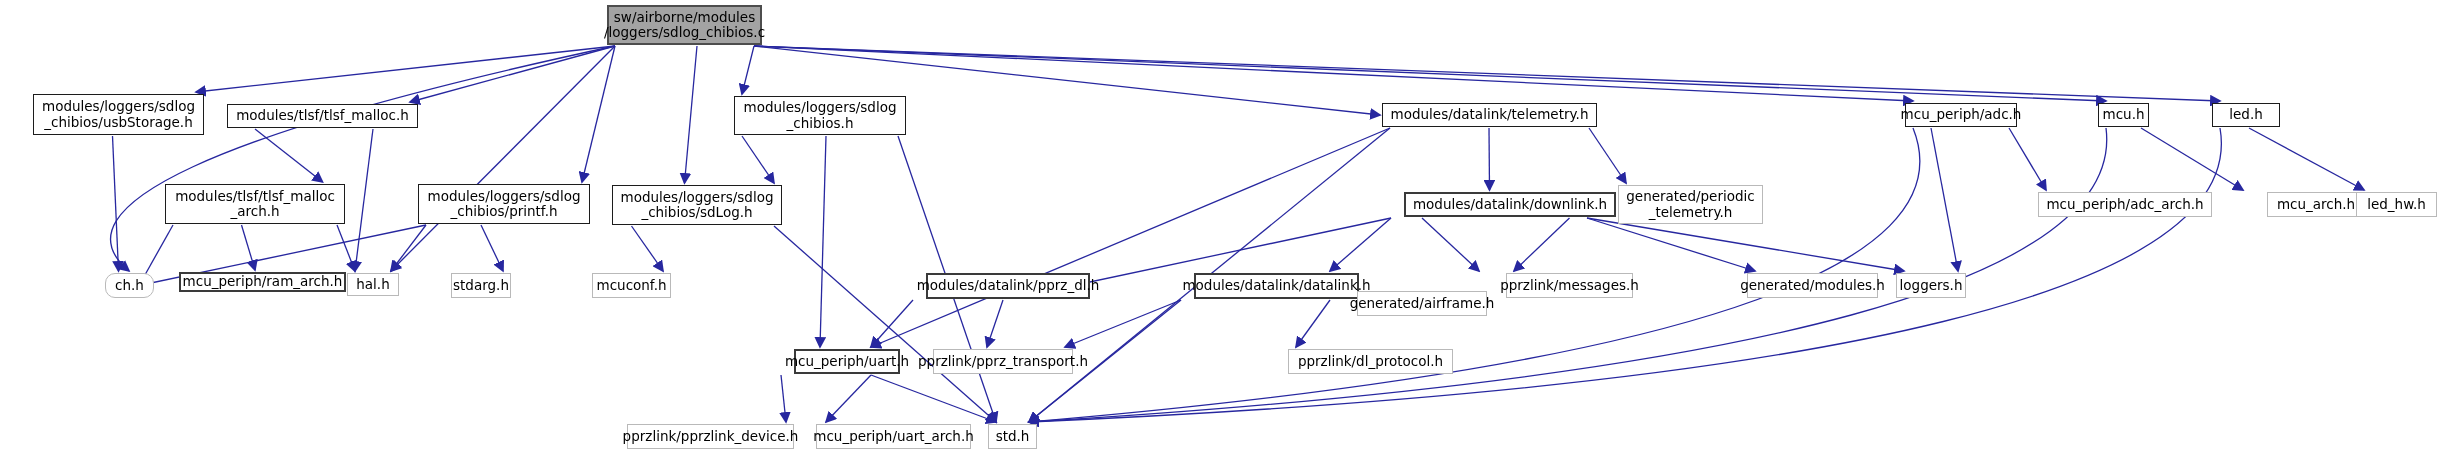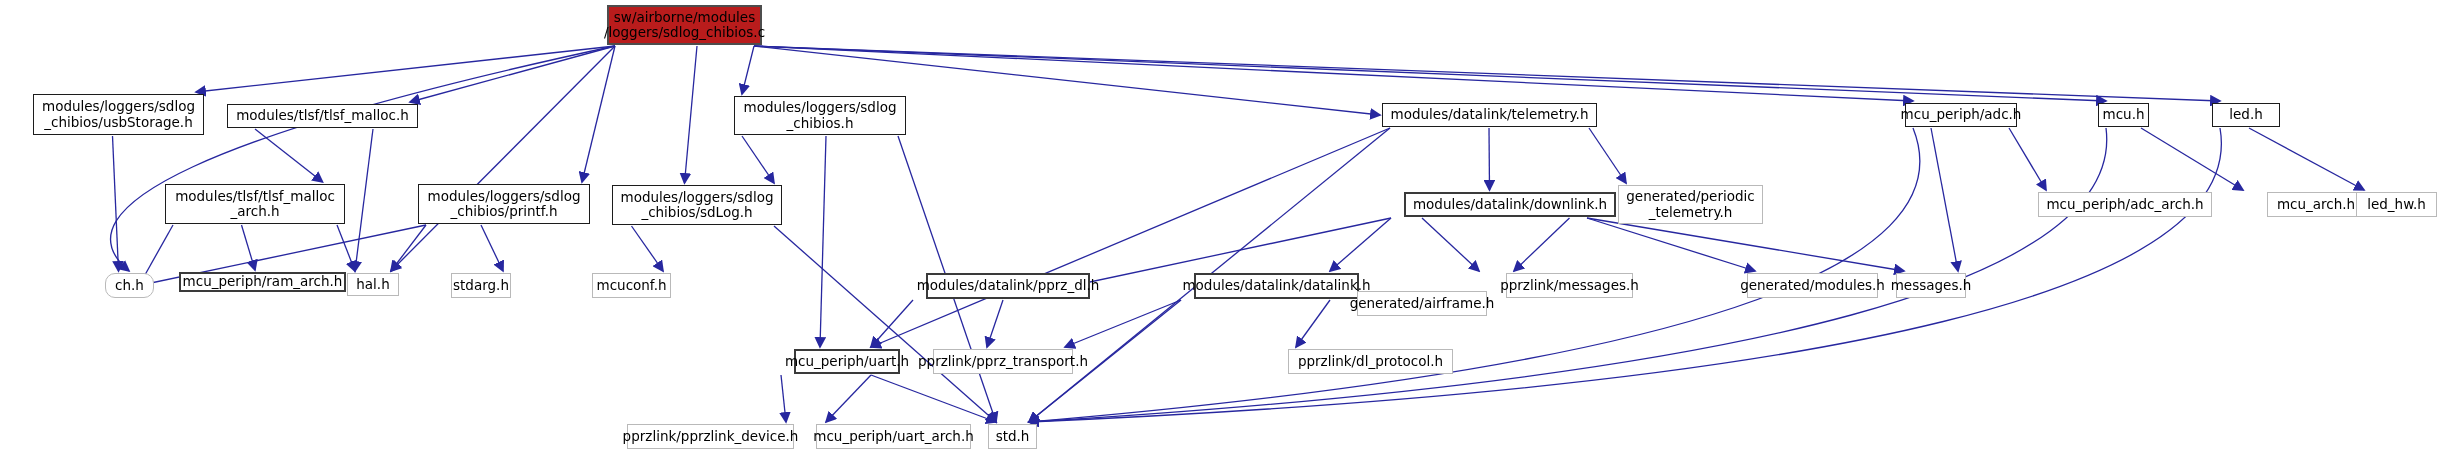--- a/index.html
+++ b/index.html
@@ -3,21 +3,21 @@
 <meta charset="utf-8">
 <style>
   html,body{margin:0;padding:0;background:#ffffff;}
   #stage{position:relative;width:2441px;height:455px;background:#ffffff;overflow:hidden;
          font-family:"DejaVu Sans","Liberation Sans",sans-serif;}
   #edges{position:absolute;left:0;top:0;width:2441px;height:455px;}
   .node{position:absolute;display:flex;align-items:center;justify-content:center;
         text-align:center;background:#ffffff;color:#000000;
         font-size:13.5px;line-height:15.5px;white-space:pre-line;box-sizing:border-box;
         padding:1px 4px;}
-  .node.root{background:#b91c1c;border:2px solid #4d4d4d;}
+  .node.root{background:#a3a3a3;border:2px solid #4d4d4d;}
   .node.doc{border:1px solid #1c1c1c;}
   .node.bold{border:2px solid #3a3a3a;margin-left:21px;}
   .node.plain{border:1px solid #b9b9b9;}
   path.edge{fill:none;stroke-width:1.3px;}
 </style>
 </head>
 <body>
 
 <div id="stage">
   <svg id="edges" xmlns="http://www.w3.org/2000/svg" viewBox="0 0 2441 455">
@@ -104,20 +104,20 @@
     <div class="node plain" style="left: 105px; top: 273px; width: 49px; height: 25px; border-radius: 10px;">ch.h</div>
     <div class="node bold" style="left: 158px; top: 272px; width: 167px; height: 20px;">mcu_periph/ram_arch.h</div>
     <div class="node plain" style="left: 347px; top: 273px; width: 52px; height: 23px;">hal.h</div>
     <div class="node plain" style="left: 451px; top: 273px; width: 60px; height: 25px;">stdarg.h</div>
     <div class="node plain" style="left: 592px; top: 273px; width: 79px; height: 25px;">mcuconf.h</div>
     <div class="node bold" style="left: 905px; top: 273px; width: 164px; height: 26px;">modules/datalink/pprz_dl.h</div>
     <div class="node bold" style="left: 1173px; top: 273px; width: 165px; height: 26px;">modules/datalink/datalink.h</div>
     <div class="node plain" style="left: 1357px; top: 273px; width: 130px; height: 25px; margin-top: 18px;">generated/airframe.h</div>
     <div class="node plain" style="left: 1506px; top: 273px; width: 127px; height: 25px;">pprzlink/messages.h</div>
     <div class="node plain" style="left: 1747px; top: 273px; width: 131px; height: 25px;">generated/modules.h</div>
-    <div class="node plain" style="left: 1896px; top: 273px; width: 70px; height: 25px;">messages.h</div>
+    <div class="node plain" style="left: 1896px; top: 273px; width: 70px; height: 25px;">loggers.h</div>
     <div class="node bold" style="left: 773px; top: 349px; width: 106px; height: 25px;">mcu_periph/uart.h</div>
     <div class="node plain" style="left: 933px; top: 349px; width: 140px; height: 25px;">pprzlink/pprz_transport.h</div>
     <div class="node plain" style="left: 1288px; top: 349px; width: 165px; height: 25px;">pprzlink/dl_protocol.h</div>
     <div class="node plain" style="left: 627px; top: 424px; width: 167px; height: 25px;">pprzlink/pprzlink_device.h</div>
     <div class="node plain" style="left: 816px; top: 424px; width: 155px; height: 25px;">mcu_periph/uart_arch.h</div>
     <div class="node plain" style="left: 988px; top: 424px; width: 49px; height: 25px;">std.h</div>
   </div>
 
 </body></html>

